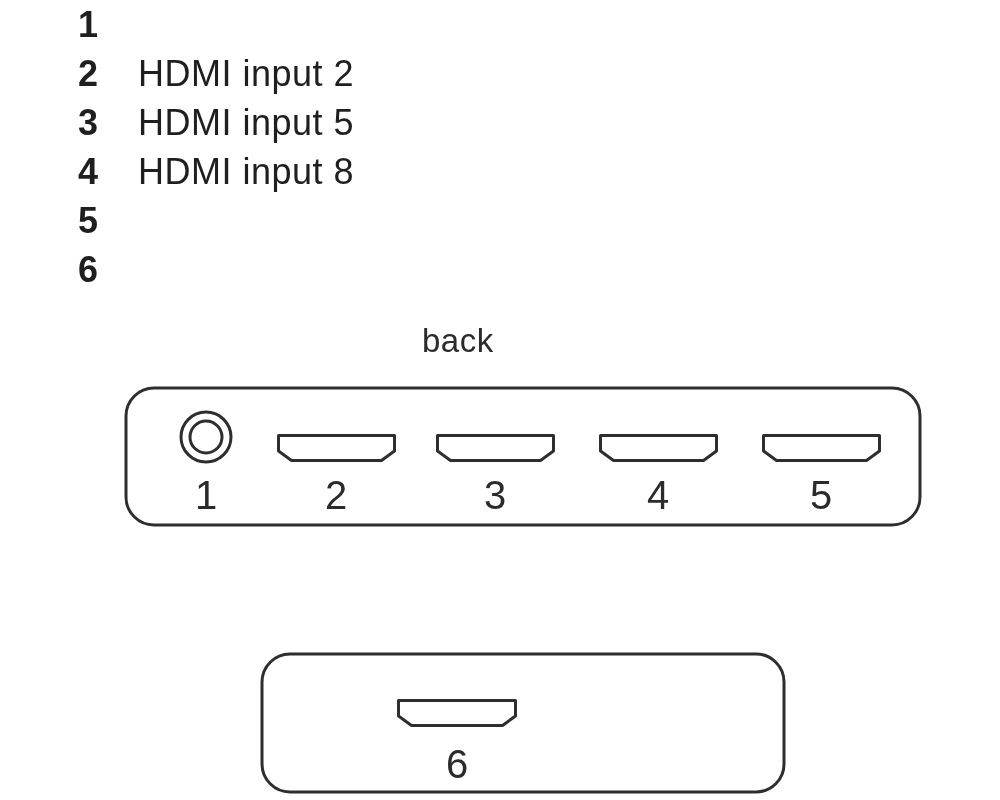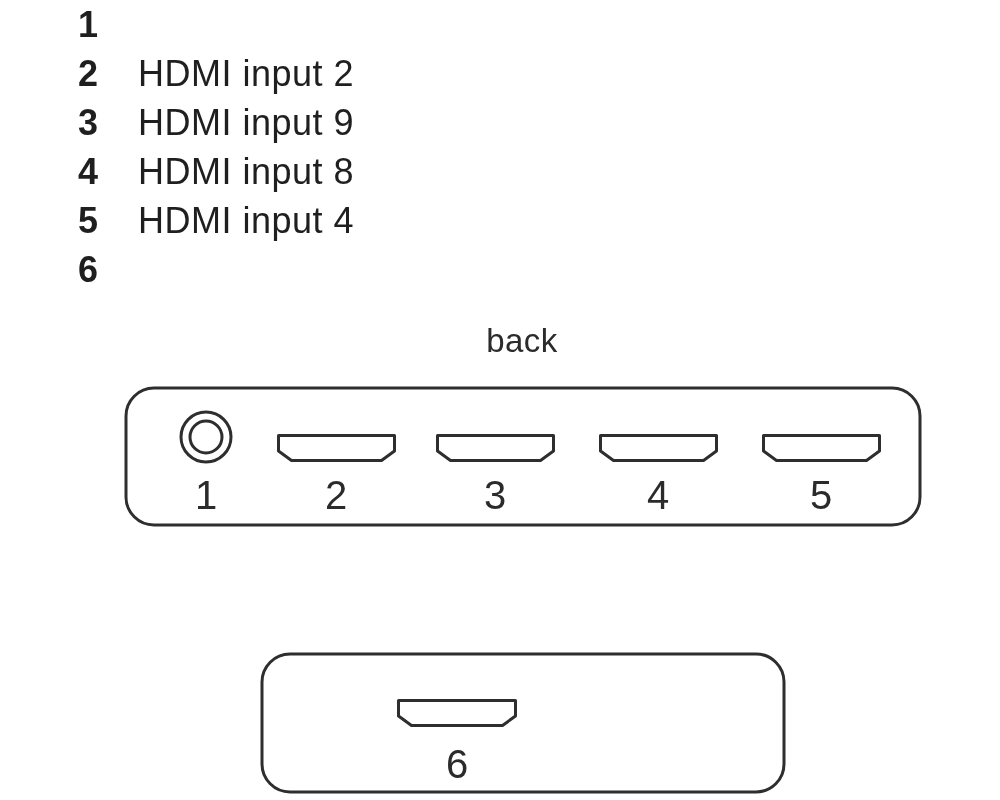--- a/index.html
+++ b/index.html
@@ -37,21 +37,21 @@
   }
   .legend-label {
     font-weight: 400;
   }
 
   
   .view-title {
     position: absolute;
     left: 422px;
     width: 200px;
-    text-align: center;
+    text-align: left;
     font-size: 33px;
     font-weight: 400;
     letter-spacing: 0.5px;
     color: #2b2b2b;
   }
   .title-back { top: 322px; }
   .title-side { top: 586px; }
 
   
   .diagram { position: absolute; }
@@ -90,29 +90,28 @@
   <div class="legend">
     <div class="legend-row">
       <span class="legend-num">1</span>
     </div>
     <div class="legend-row">
       <span class="legend-num">2</span>
       <span class="legend-label">HDMI input 2</span>
     </div>
     <div class="legend-row">
       <span class="legend-num">3</span>
-      <span class="legend-label">HDMI input 9</span>
+      <span class="legend-label">HDMI input 5</span>
     </div>
     <div class="legend-row">
       <span class="legend-num">4</span>
       <span class="legend-label">HDMI input 8</span>
     </div>
     <div class="legend-row">
       <span class="legend-num">5</span>
-      <span class="legend-label">HDMI input 4</span>
     </div>
     <div class="legend-row">
       <span class="legend-num">6</span>
     </div>
   </div>
 
   <div class="view-title title-back">back</div>
 
   <svg class="diagram diagram-back" width="810" height="150" viewBox="0 0 810 150" xmlns="http://www.w3.org/2000/svg">
     <rect class="panel-outline" x="6" y="6" width="794" height="137" rx="28" ry="28"></rect>

